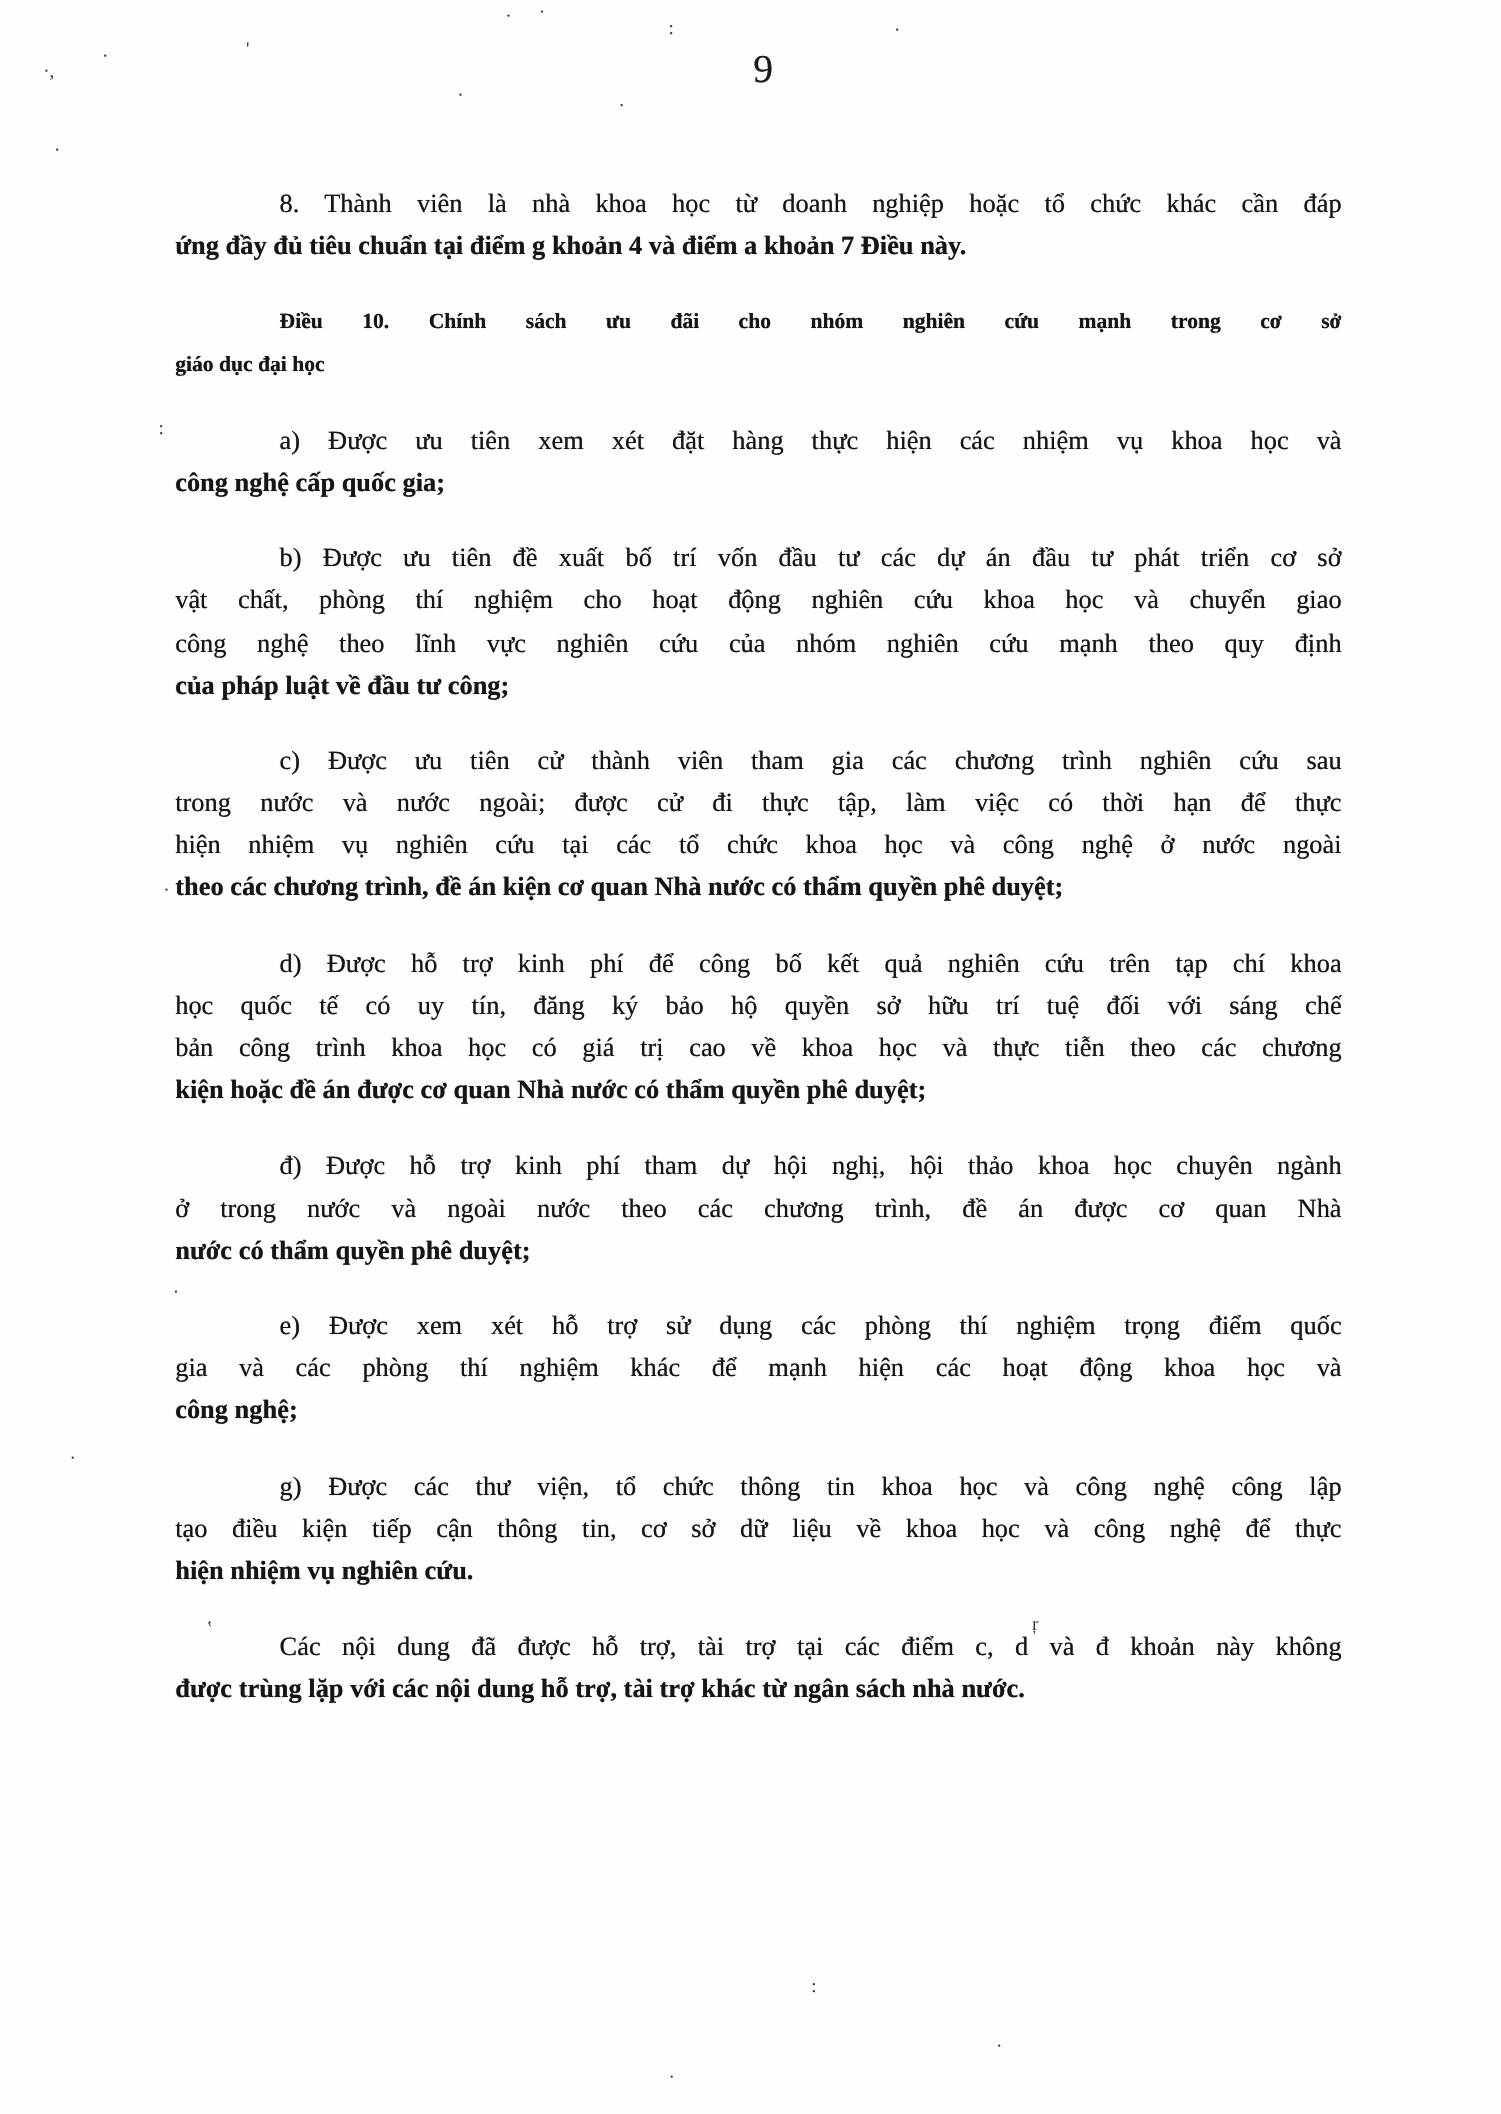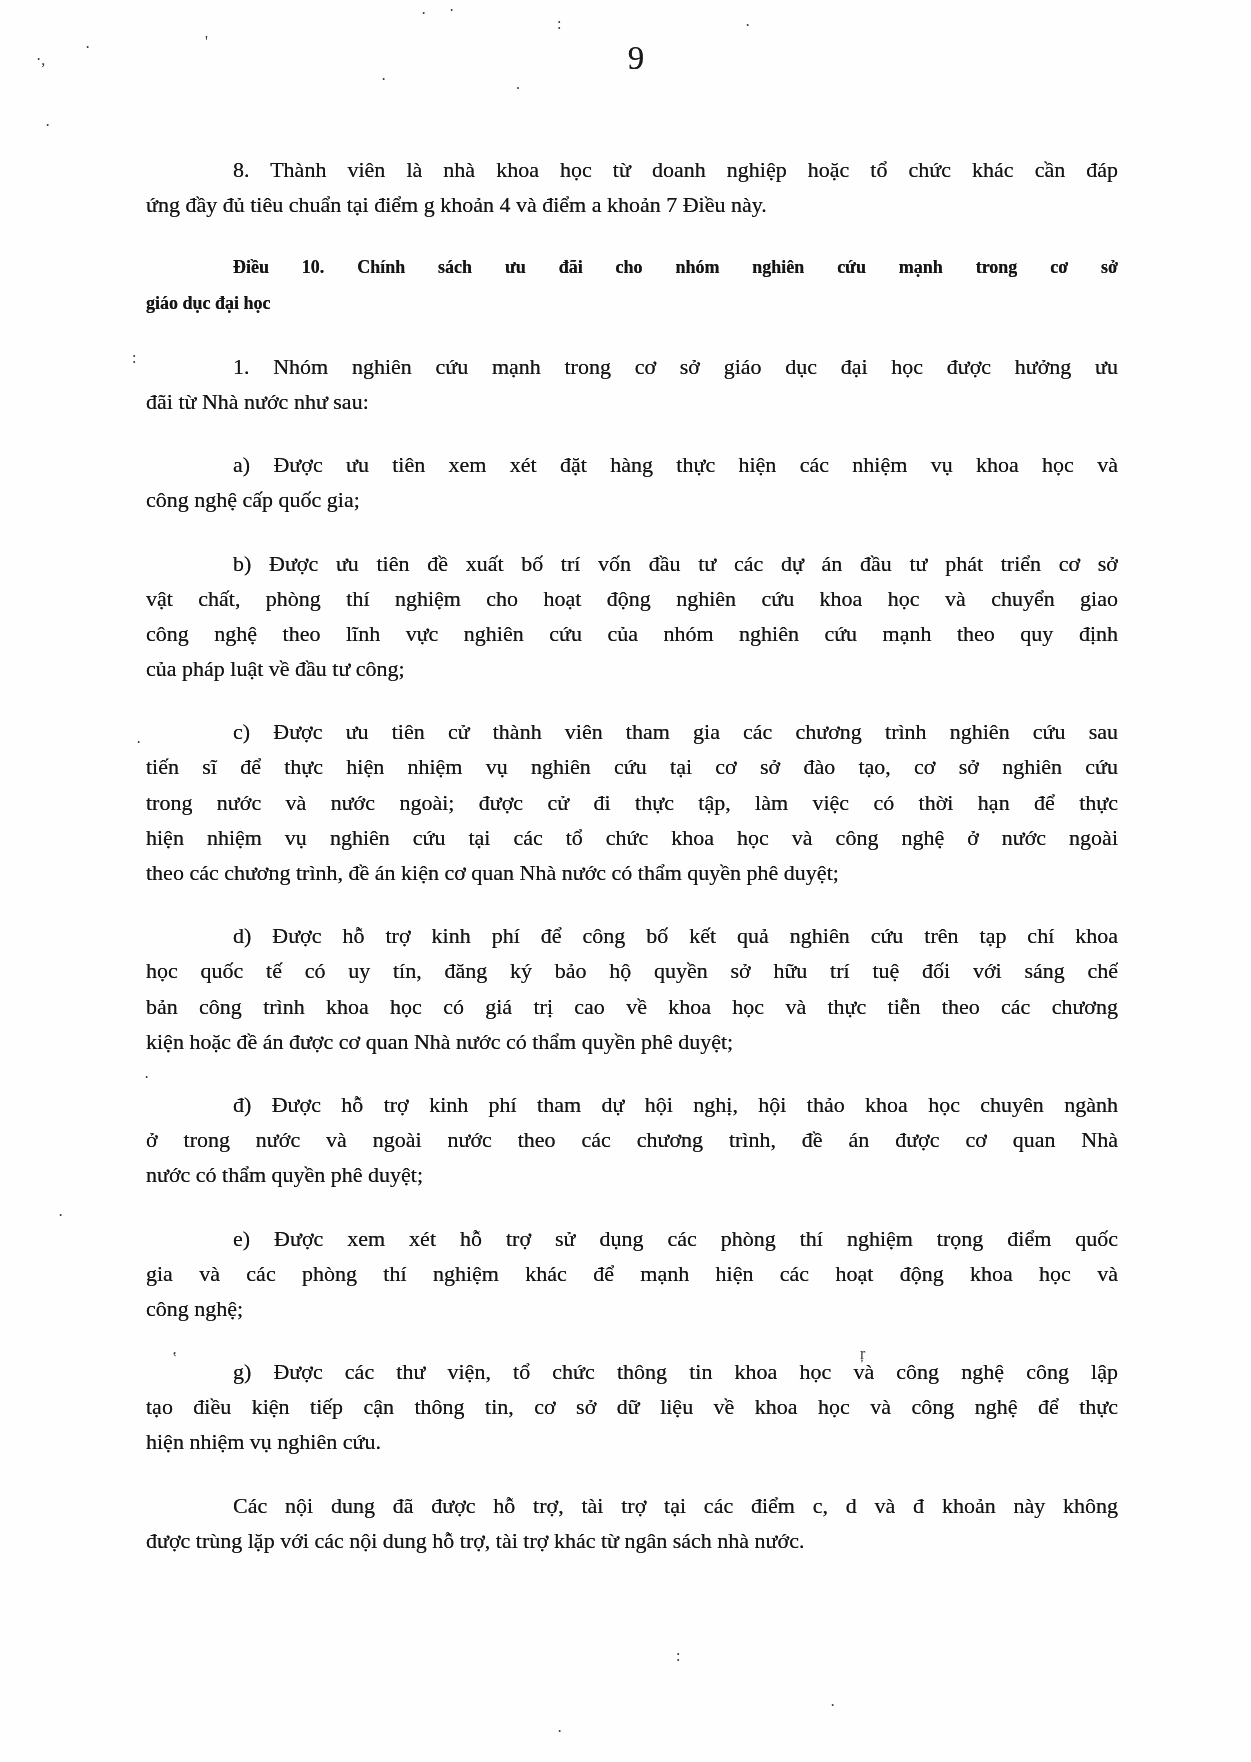--- a/index.html
+++ b/index.html
@@ -53,20 +53,21 @@
     text-align-last: justify;
     overflow: hidden;
     white-space: normal;
     text-shadow: 0 0 0.6px rgba(10,10,10,0.75);
   }
   .line.first {
     padding-left: 87px;
   }
   .line.last {
     text-align-last: left;
+    font-weight: bold;
   }
   .noise {
     position: absolute;
     font-size: 16px;
     line-height: 1;
     color: #3a3a3a;
     font-family: "Liberation Serif", serif;
   }
 </style>
 </head>
@@ -78,36 +79,31 @@
   <div class="text-block">
       <p class="para body">
         <span class="line first">8. Thành viên là nhà khoa học từ doanh nghiệp hoặc tổ chức khác cần đáp</span>
         <span class="line last">ứng đầy đủ tiêu chuẩn tại điểm g khoản 4 và điểm a khoản 7 Điều này.</span>
       </p>
       <p class="para heading">
         <span class="line first">Điều 10. Chính sách ưu đãi cho nhóm nghiên cứu mạnh trong cơ sở</span>
         <span class="line last">giáo dục đại học</span>
       </p>
       <p class="para body">
-        <span class="line first">1. Nhóm nghiên cứu mạnh trong cơ sở giáo dục đại học được hưởng ưu</span>
-        <span class="line last">đãi từ Nhà nước như sau:</span>
-      </p>
-      <p class="para body">
         <span class="line first">a) Được ưu tiên xem xét đặt hàng thực hiện các nhiệm vụ khoa học và</span>
         <span class="line last">công nghệ cấp quốc gia;</span>
       </p>
       <p class="para body">
         <span class="line first">b) Được ưu tiên đề xuất bố trí vốn đầu tư các dự án đầu tư phát triển cơ sở</span>
         <span class="line">vật chất, phòng thí nghiệm cho hoạt động nghiên cứu khoa học và chuyển giao</span>
         <span class="line">công nghệ theo lĩnh vực nghiên cứu của nhóm nghiên cứu mạnh theo quy định</span>
         <span class="line last">của pháp luật về đầu tư công;</span>
       </p>
       <p class="para body">
         <span class="line first">c) Được ưu tiên cử thành viên tham gia các chương trình nghiên cứu sau</span>
-        <span class="line">tiến sĩ để thực hiện nhiệm vụ nghiên cứu tại cơ sở đào tạo, cơ sở nghiên cứu</span>
         <span class="line">trong nước và nước ngoài; được cử đi thực tập, làm việc có thời hạn để thực</span>
         <span class="line">hiện nhiệm vụ nghiên cứu tại các tổ chức khoa học và công nghệ ở nước ngoài</span>
         <span class="line last">theo các chương trình, đề án kiện cơ quan Nhà nước có thẩm quyền phê duyệt;</span>
       </p>
       <p class="para body">
         <span class="line first">d) Được hỗ trợ kinh phí để công bố kết quả nghiên cứu trên tạp chí khoa</span>
         <span class="line">học quốc tế có uy tín, đăng ký bảo hộ quyền sở hữu trí tuệ đối với sáng chế</span>
         <span class="line">bản công trình khoa học có giá trị cao về khoa học và thực tiễn theo các chương</span>
         <span class="line last">kiện hoặc đề án được cơ quan Nhà nước có thẩm quyền phê duyệt;</span>
       </p>

